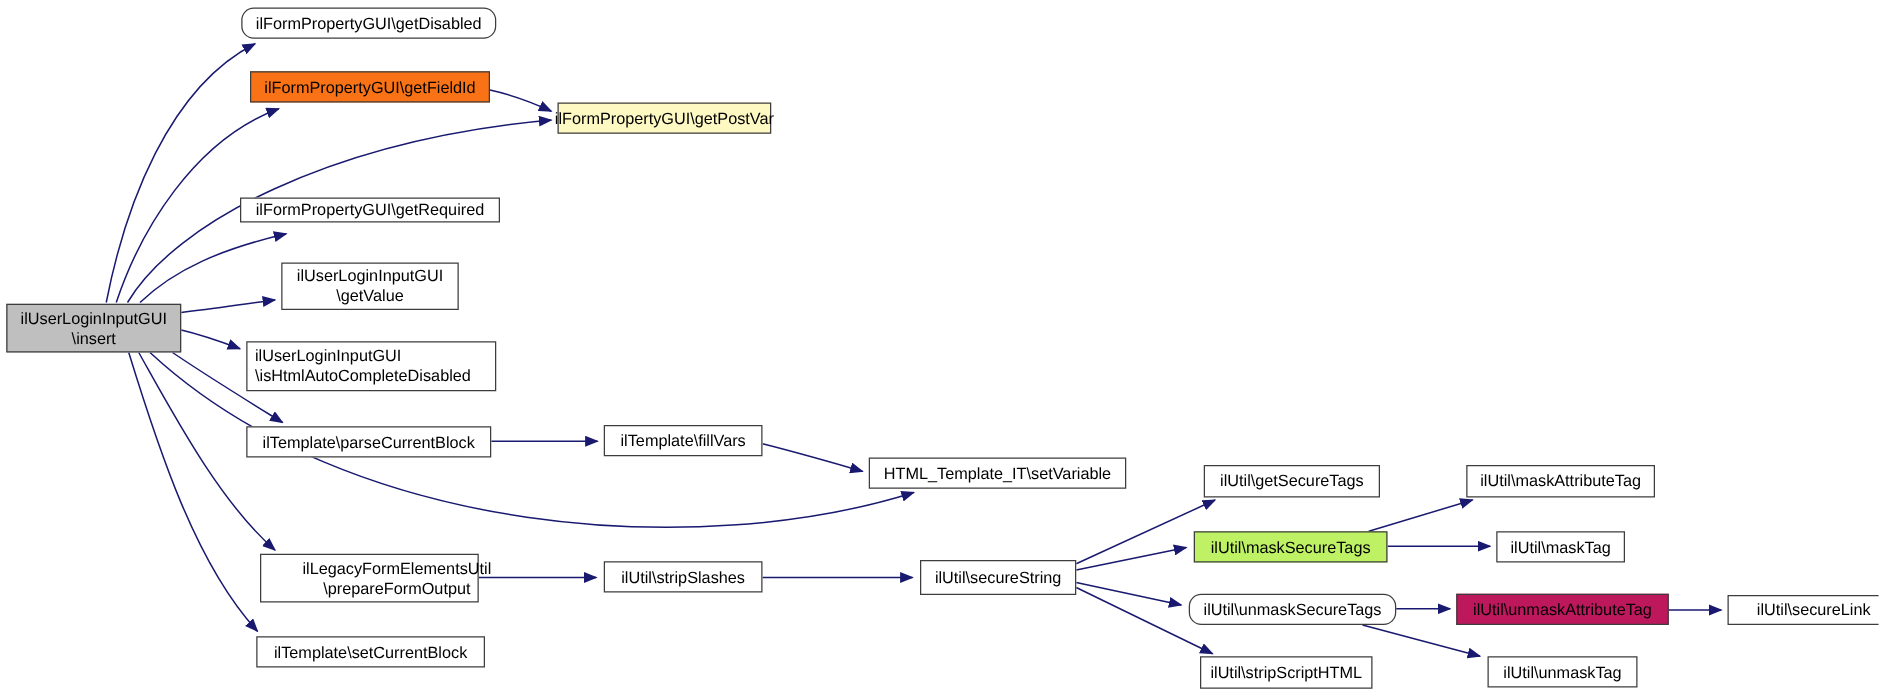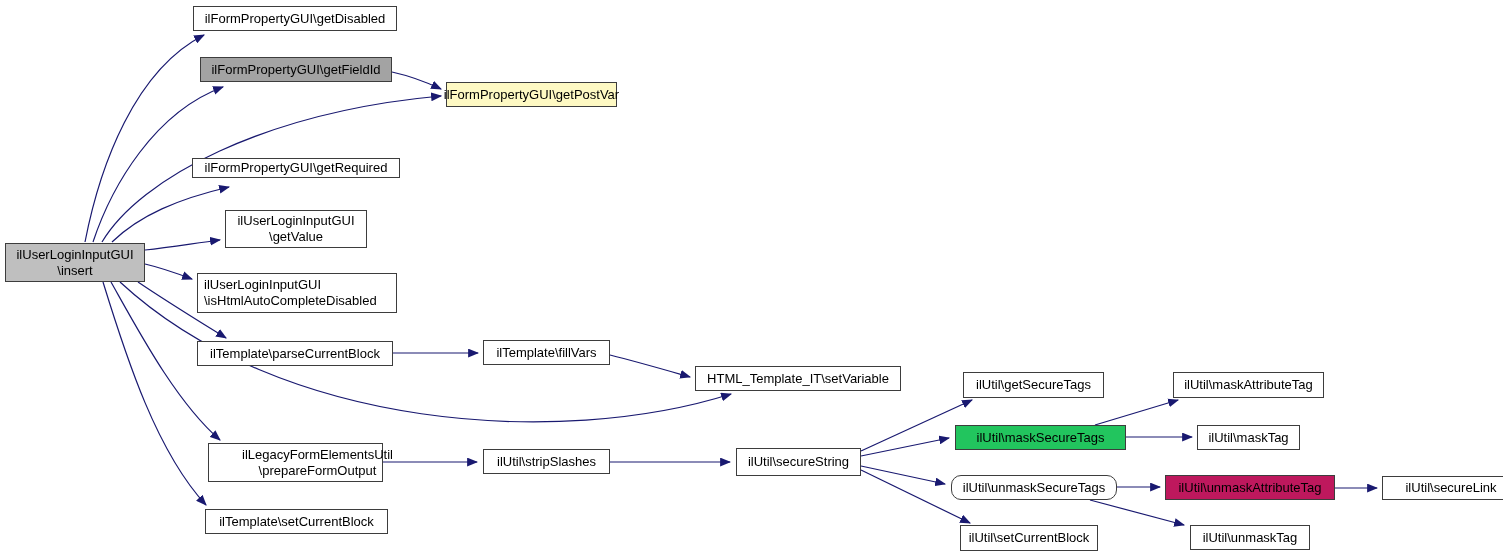--- a/index.html
+++ b/index.html
@@ -71,39 +71,39 @@
       <path d="M861,470 L970,523" class="edge" stroke="#191970" marker-end="url(#arrowhead)"></path>
       <path d="M1095,425 L1178,400" class="edge" stroke="#191970" marker-end="url(#arrowhead)"></path>
       <path d="M1110,437 L1192,437" class="edge" stroke="#191970" marker-end="url(#arrowhead)"></path>
       <path d="M1117,487 L1160,487" class="edge" stroke="#191970" marker-end="url(#arrowhead)"></path>
       <path d="M1090,500 L1184,525" class="edge" stroke="#191970" marker-end="url(#arrowhead)"></path>
       <path d="M1335,488 L1377,488" class="edge" stroke="#191970" marker-end="url(#arrowhead)"></path>
     </svg>
   <div id="nodes">
       <div class="node hl" style="left: 5px; top: 243px; width: 140px; height: 39px; border-color: rgb(61, 61, 61); background: rgb(191, 191, 191);">ilUserLoginInputGUI
 \insert</div>
-      <div class="node" style="left: 193px; top: 6px; width: 204px; height: 25px; border-color: rgb(61, 61, 61); background: rgb(255, 255, 255);">ilFormPropertyGUI\getDisabled</div>
-      <div class="node" style="left: 200px; top: 57px; width: 192px; height: 25px; border-color: rgb(61, 61, 61); background: #a3a3a3;">ilFormPropertyGUI\getFieldId</div>
+      <div class="node" style="left: 193px; top: 6px; width: 204px; height: 25px; border-color: rgb(61, 61, 61); background: rgb(255, 255, 255); border-radius: 10px;">ilFormPropertyGUI\getDisabled</div>
+      <div class="node" style="left: 200px; top: 57px; width: 192px; height: 25px; border-color: rgb(61, 61, 61); background: #f97316;">ilFormPropertyGUI\getFieldId</div>
       <div class="node" style="left: 446px; top: 82px; width: 171px; height: 25px; border-color: rgb(61, 61, 61); background: #fef9c3; text-align: center;">ilFormPropertyGUI\getPostVar</div>
       <div class="node" style="left: 192px; top: 158px; width: 208px; height: 20px; border-color: rgb(61, 61, 61); background: rgb(255, 255, 255);">ilFormPropertyGUI\getRequired</div>
       <div class="node" style="left: 225px; top: 210px; width: 142px; height: 38px; border-color: rgb(61, 61, 61); background: rgb(255, 255, 255);">ilUserLoginInputGUI
 \getValue</div>
       <div class="node align-left" style="left: 197px; top: 273px; width: 200px; height: 40px; border-color: rgb(61, 61, 61); background: rgb(255, 255, 255);">ilUserLoginInputGUI
 \isHtmlAutoCompleteDisabled</div>
       <div class="node" style="left: 197px; top: 341px; width: 196px; height: 25px; border-color: rgb(61, 61, 61); background: rgb(255, 255, 255);">ilTemplate\parseCurrentBlock</div>
       <div class="node" style="left: 483px; top: 340px; width: 127px; height: 25px; border-color: rgb(61, 61, 61); background: rgb(255, 255, 255);">ilTemplate\fillVars</div>
       <div class="node" style="left: 695px; top: 366px; width: 206px; height: 25px; border-color: rgb(61, 61, 61); background: rgb(255, 255, 255);">HTML_Template_IT\setVariable</div>
       <div class="node" style="left: 208px; top: 443px; width: 175px; height: 39px; border-color: rgb(61, 61, 61); background: rgb(255, 255, 255); padding-left: 44px;">ilLegacyFormElementsUtil
 \prepareFormOutput</div>
       <div class="node" style="left: 205px; top: 509px; width: 183px; height: 25px; border-color: rgb(61, 61, 61); background: rgb(255, 255, 255);">ilTemplate\setCurrentBlock</div>
       <div class="node" style="left: 483px; top: 449px; width: 127px; height: 25px; border-color: rgb(61, 61, 61); background: rgb(255, 255, 255);">ilUtil\stripSlashes</div>
       <div class="node" style="left: 736px; top: 448px; width: 125px; height: 28px; border-color: rgb(61, 61, 61); background: rgb(255, 255, 255);">ilUtil\secureString</div>
       <div class="node" style="left: 963px; top: 372px; width: 141px; height: 26px; border-color: rgb(61, 61, 61); background: rgb(255, 255, 255);">ilUtil\getSecureTags</div>
       <div class="node" style="left: 1173px; top: 372px; width: 151px; height: 26px; border-color: rgb(61, 61, 61); background: rgb(255, 255, 255);">ilUtil\maskAttributeTag</div>
-      <div class="node" style="left: 955px; top: 425px; width: 171px; height: 25px; border-color: rgb(61, 61, 61); background: #22c55e;">ilUtil\maskSecureTags</div>
+      <div class="node" style="left: 955px; top: 425px; width: 155px; height: 25px; border-color: rgb(61, 61, 61); background: #bef264;">ilUtil\maskSecureTags</div>
       <div class="node" style="left: 1197px; top: 425px; width: 103px; height: 25px; border-color: rgb(61, 61, 61); background: rgb(255, 255, 255);">ilUtil\maskTag</div>
       <div class="node" style="left: 951px; top: 475px; width: 166px; height: 25px; border-color: rgb(61, 61, 61); background: rgb(255, 255, 255); border-radius: 10px;">ilUtil\unmaskSecureTags</div>
       <div class="node" style="left: 1165px; top: 475px; width: 170px; height: 25px; border-color: rgb(61, 61, 61); background: #be185d;">ilUtil\unmaskAttributeTag</div>
       <div class="node" style="left: 1382px; top: 476px; width: 138px; height: 24px; border-color: rgb(61, 61, 61); background: rgb(255, 255, 255);">ilUtil\secureLink</div>
-      <div class="node" style="left: 960px; top: 525px; width: 138px; height: 26px; border-color: rgb(61, 61, 61); background: rgb(255, 255, 255);">ilUtil\setCurrentBlock</div>
+      <div class="node" style="left: 960px; top: 525px; width: 138px; height: 26px; border-color: rgb(61, 61, 61); background: rgb(255, 255, 255);">ilUtil\stripScriptHTML</div>
       <div class="node" style="left: 1190px; top: 525px; width: 120px; height: 25px; border-color: rgb(61, 61, 61); background: rgb(255, 255, 255);">ilUtil\unmaskTag</div>
     </div>
 </div>
 
 </body></html>

